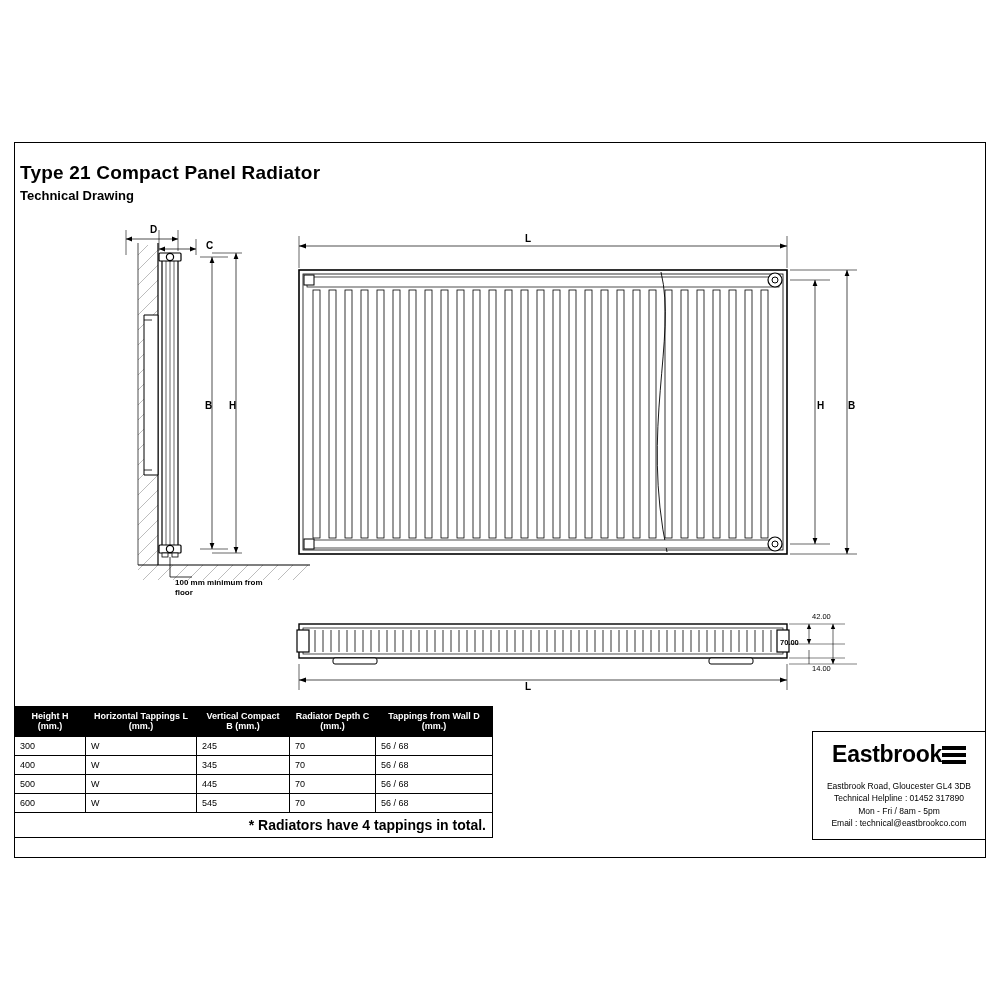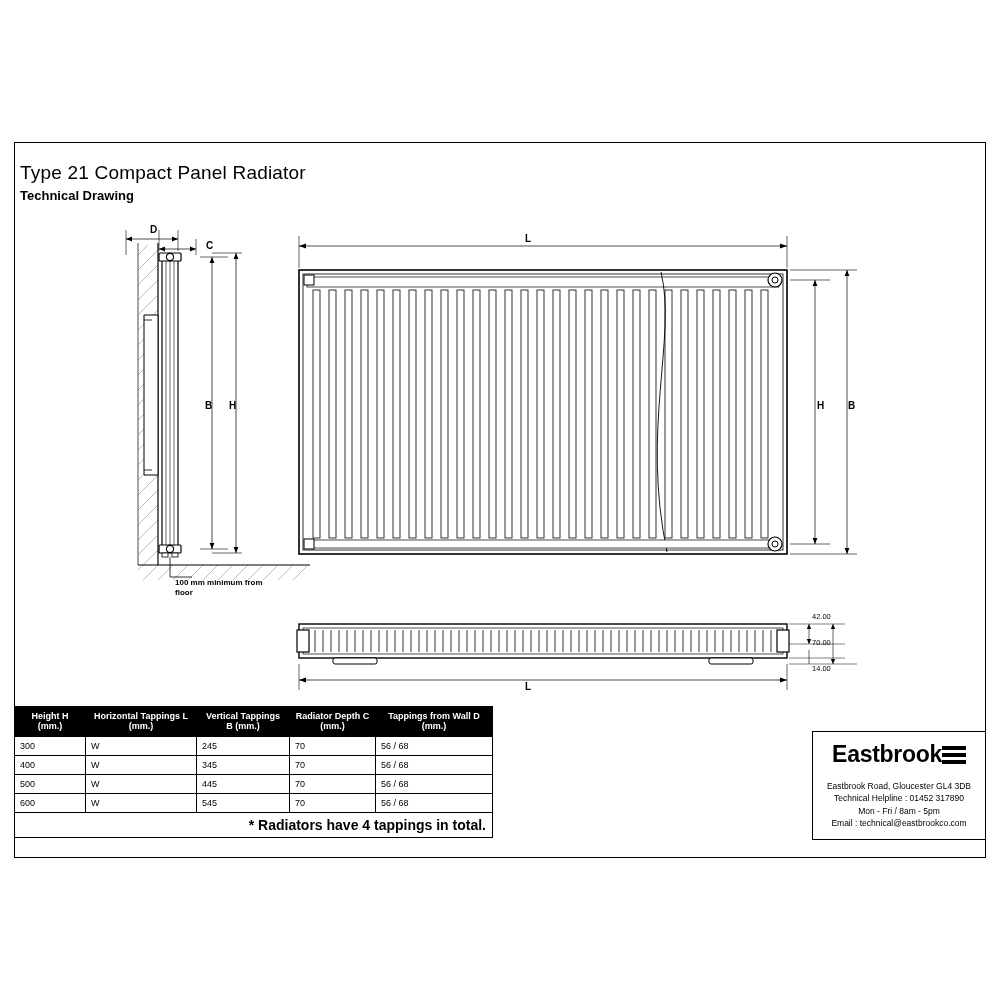--- a/index.html
+++ b/index.html
@@ -26,21 +26,21 @@
     left: 14px; top: 142px;
     width: 972px;
     height: 716px;
     border: 1px solid #000;
     box-sizing: border-box;
   }
   .title {
     position: absolute;
     left: 20px; top: 162px;
     font-size: 19px;
-    font-weight: normal;
+    font-weight: bold;
     letter-spacing: 0.2px;
   }
   .subtitle {
     position: absolute;
     left: 20px; top: 188px;
     font-size: 13px;
     font-weight: bold;
   }
   .note-floor {
     position: absolute;
@@ -405,34 +405,34 @@
 
     <line x1="548" y1="14" x2="548" y2="54" stroke="#000" stroke-width="0.6"></line>
     <polygon points="548,14 545.8,19 550.2,19" fill="#000"></polygon>
     <polygon points="548,54 545.8,49 550.2,49" fill="#000"></polygon>
 
     <line x1="524" y1="40" x2="524" y2="54" stroke="#000" stroke-width="0.6"></line>
   </svg>
 
   <div class="dim" style="left:525px; top:681px;">L</div>
   <div class="dim-sm" style="left:812px; top:612px;">42.00</div>
-  <div class="dim-sm" style="left:812px; top:638px;">70.00</div>
+  <div class="dim-sm" style="left:780px; top:638px;font-weight:bold;">70.00</div>
   <div class="dim-sm" style="left:812px; top:664px;">14.00</div>
 
   <table class="spec-table">
     <thead>
       <tr>
         <th style="width:60px;">
           <span>Height H (mm.)</span>
         </th>
         <th style="width:100px;">
           <span>Horizontal Tappings L (mm.)</span>
         </th>
         <th style="width:82px;">
-          <span>Vertical Tappings B (mm.)</span>
+          <span>Vertical Compact B (mm.)</span>
         </th>
         <th style="width:75px;">
           <span>Radiator Depth C (mm.)</span>
         </th>
         <th style="width:106px;">
           <span>Tappings from Wall D (mm.)</span>
         </th>
       </tr>
     </thead>
     <tbody>

